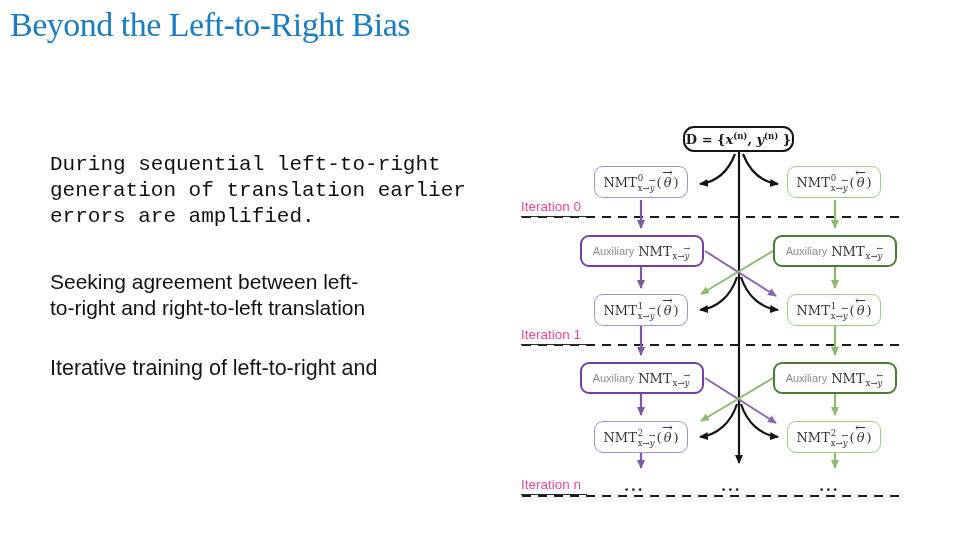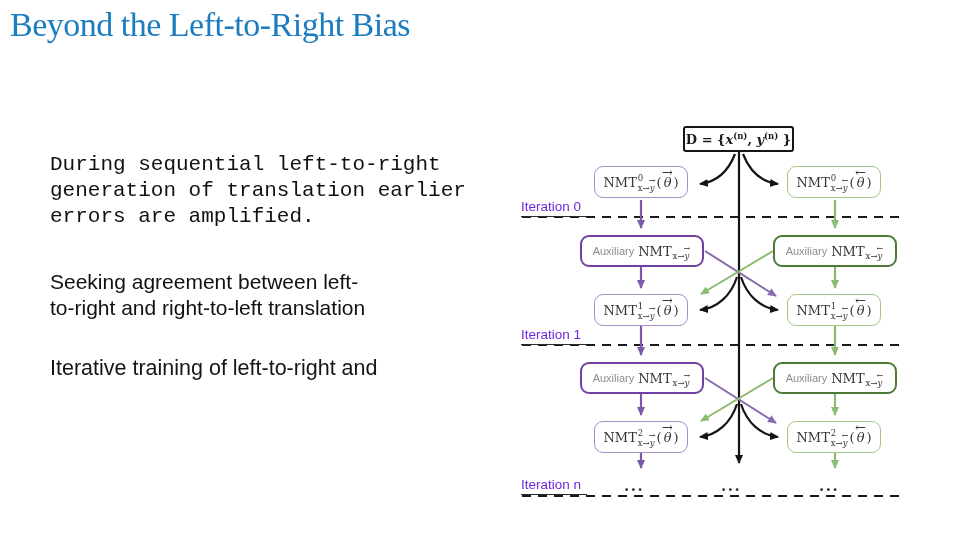--- a/index.html
+++ b/index.html
@@ -16,21 +16,21 @@
   .p3 { top:356px; font-family:"Liberation Sans", sans-serif; font-weight:300;
         font-size:21.5px; line-height:25px; color:#161616; }
 
   .diagram { position:absolute; left:0; top:0; width:979px; height:550px; }
   .arrows { position:absolute; left:0; top:0; }
 
   .box { position:absolute; display:flex; align-items:center; justify-content:center;
          background:#fff; box-sizing:border-box; }
 
   .dbox { left:683px; top:126px; width:111px; height:26px;
-          border:2.6px solid #151515; border-radius:3px;
+          border:2.6px solid #151515; border-radius:11px;
           font-family:"DejaVu Serif", serif; font-size:13px; font-weight:700; color:#1a1a1a; }
   .dbox sup { font-size:8.5px; font-weight:600; }
   .dit { font-style:italic; font-weight:600; }
 
   .nmt { width:94px; height:32px; border-radius:9px; border:1.6px solid; }
   .nmt.pl { border-color:#a88fc6; }
   .nmt.gl { border-color:#a3c98a; }
 
   .aux { width:124px; height:32px; border-radius:9px; border:2.8px solid;
          box-shadow: inset 0 0 0 1px rgba(255,255,255,0.55); }
@@ -46,21 +46,21 @@
   .sub { font-size:8.5px; margin-top:1.5px; white-space:nowrap; }
   .ss.one { transform:translateY(4px); }
   .ov  { position:relative; display:inline-block; }
   .oa  { position:absolute; left:50%; transform:translateX(-50%);
          top:-0.85em; font-size:0.95em; line-height:1; }
   .th  { margin:0 2px; }
   .th .oa { top:-0.7em; font-size:1em; }
   .it  { font-style:italic; }
 
   .itlabel { position:absolute; left:521px; font-family:"Liberation Sans", sans-serif;
-             font-size:13.5px; color:#6d28d9; border-bottom:1.6px solid #2a2a2a;
+             font-size:13.5px; color:#ec4899; border-bottom:1.6px solid #2a2a2a;
              padding:0 6px 2px 0; }
   .dots { position:absolute; font-family:"DejaVu Serif", serif; font-size:15px;
           font-weight:700; color:#2b2b2b; letter-spacing:1.5px; }
 </style>
 </head>
 <body>
 
 <div class="slide">
 
   <h1 class="title">Beyond the Left-to-Right Bias</h1>

